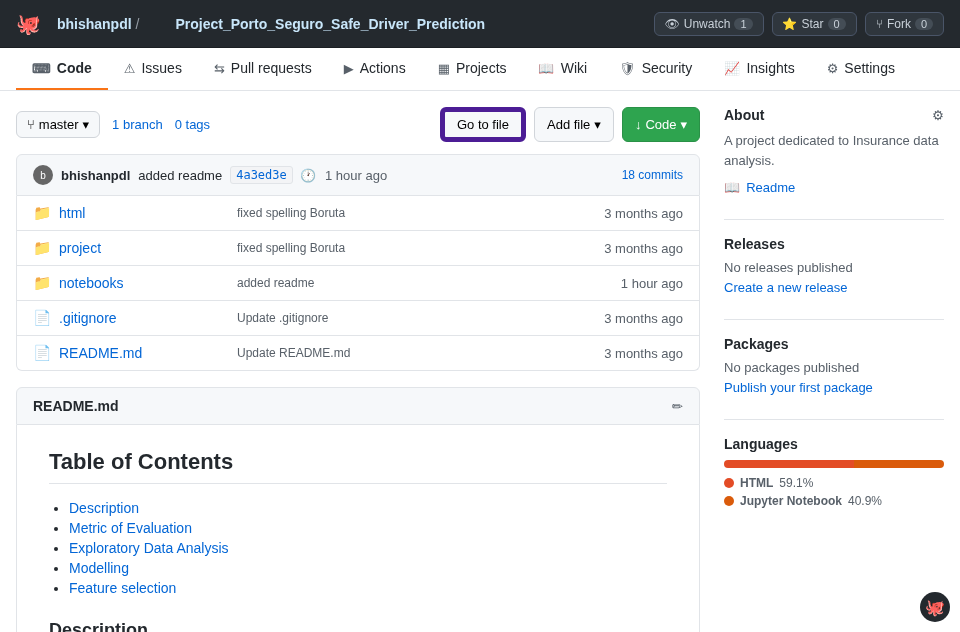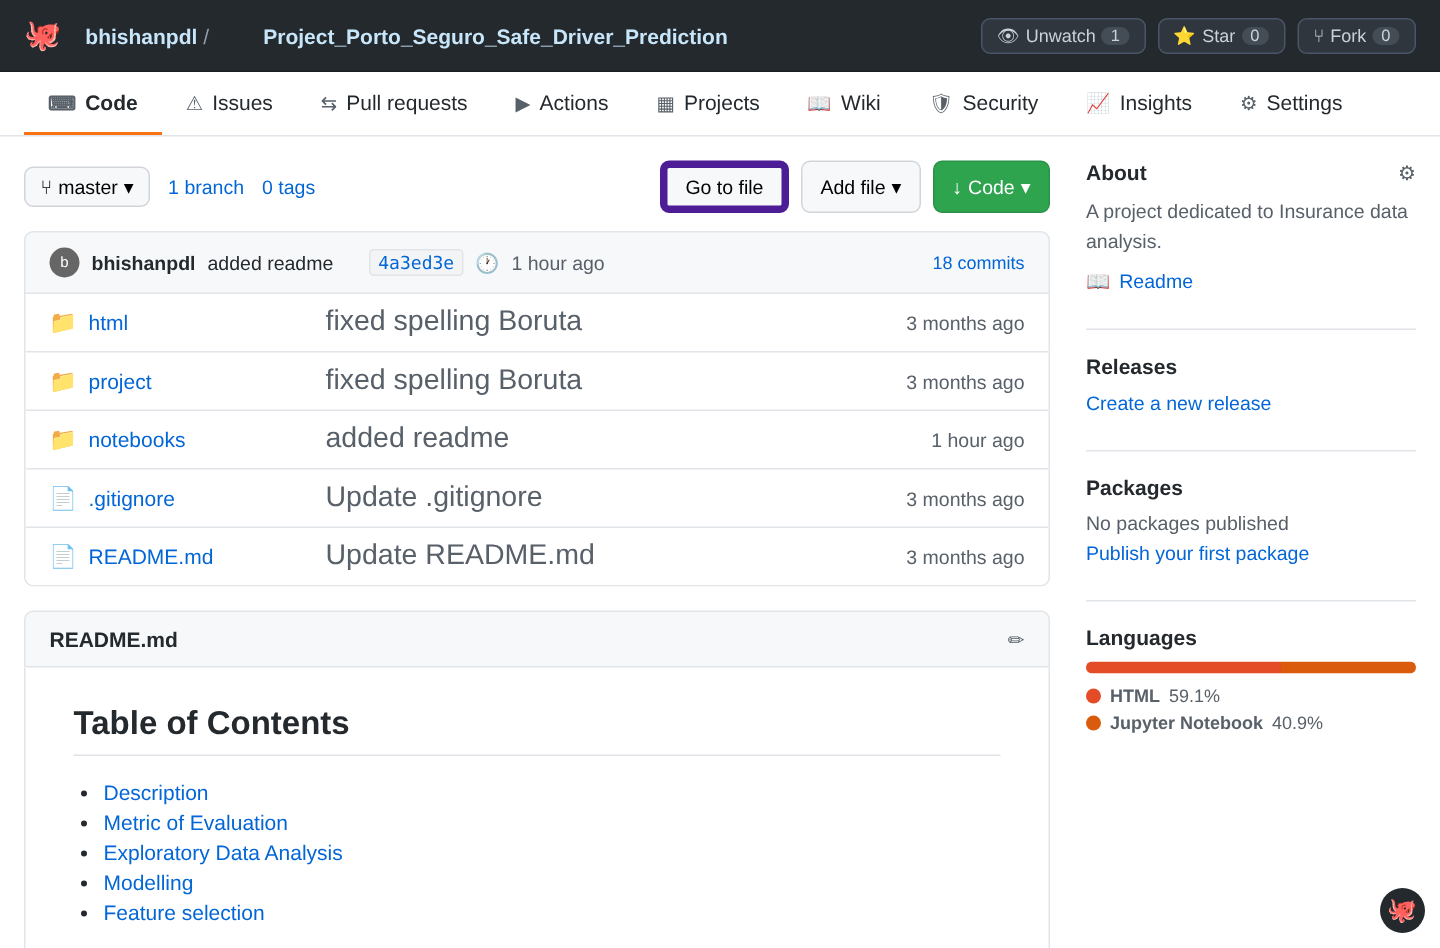--- a/index.html
+++ b/index.html
@@ -35,32 +35,32 @@
     .right-actions { margin-left: auto; display: flex; gap: 8px; }
     .file-btn { background: #f6f8fa; border: 5px solid #4c1d95; border-radius: 6px; padding: 5px 12px; font-size: 13px; cursor: pointer; }
     .add-file-btn { background: #f6f8fa; border: 1px solid #d1d5da; border-radius: 6px; padding: 5px 12px; font-size: 13px; cursor: pointer; display: flex; align-items: center; gap: 4px; }
     .code-btn { background: #2ea44f; border: 1px solid #2a9147; color: #fff; border-radius: 6px; padding: 5px 12px; font-size: 13px; cursor: pointer; display: flex; align-items: center; gap: 4px; }
 
     
     .commit-bar { background: #f6f8fa; border: 1px solid #e1e4e8; border-radius: 6px 6px 0 0; padding: 10px 16px; display: flex; align-items: center; gap: 8px; font-size: 13px; }
     .avatar { width: 20px; height: 20px; border-radius: 50%; background: #666; display: inline-flex; align-items: center; justify-content: center; font-size: 10px; color: #fff; }
     .commit-user { font-weight: 600; color: #24292e; }
     .commit-msg { color: #24292e; }
-    .commit-hash { font-family: monospace; color: #0366d6; font-size: 12px; background: #f3f4f6; border: 1px solid #e1e4e8; border-radius: 3px; padding: 1px 5px; margin-left: 16px; }
+    .commit-hash { font-family: monospace; color: #0366d6; font-size: 12px; background: #f3f4f6; border: 1px solid #e1e4e8; border-radius: 3px; padding: 1px 5px; }
     .commit-time { color: #586069; }
     .commit-link { color: #0366d6; text-decoration: none; font-size: 12px; margin-left: auto; }
 
     
     .file-table { border: 1px solid #e1e4e8; border-top: none; border-radius: 0 0 6px 6px; overflow: hidden; }
     .file-row { display: flex; align-items: center; padding: 8px 16px; border-bottom: 1px solid #e1e4e8; gap: 8px; font-size: 14px; }
     .file-row:last-child { border-bottom: none; }
     .file-icon { color: #79b8ff; font-size: 15px; width: 18px; }
     .file-icon.doc { color: #959da5; }
     .file-name { min-width: 150px; color: #0366d6; text-decoration: none; }
-    .file-commit { flex: 1; color: #586069; font-size: 19px; }
+    .file-commit { flex: 1; color: #586069; font-size: 12px; margin-left: 20px; }
     .file-time { color: #586069; font-size: 13px; text-align: right; }
 
     
     .readme-header { display: flex; align-items: center; justify-content: space-between; padding: 10px 16px; background: #f6f8fa; border: 1px solid #e1e4e8; border-radius: 6px 6px 0 0; margin-top: 16px; font-size: 14px; font-weight: 600; }
     .readme-body { border: 1px solid #e1e4e8; border-top: none; border-radius: 0 0 6px 6px; padding: 24px 32px; }
     .readme-body h2 { font-size: 22px; border-bottom: 1px solid #e1e4e8; padding-bottom: 8px; margin-bottom: 16px; margin-top: 0; }
     .readme-body h3 { font-size: 18px; margin-bottom: 12px; margin-top: 24px; }
     .readme-body ul { padding-left: 20px; margin-bottom: 12px; }
     .readme-body ul li { margin-bottom: 4px; }
     .readme-body ul li a { color: #0366d6; text-decoration: none; }
@@ -256,20 +256,21 @@
       <a class="about-link">
         <span>📖</span>
         <span>Readme</span>
       </a>
     </div>
     <hr class="sidebar-divider">
     <div class="sidebar-section">
       <h4>
         <span>Releases</span>
       </h4>
+      <p class="releases-text">No releases published</p>
       <a class="new-release-link">Create a new release</a>
     </div>
     <hr class="sidebar-divider">
     <div class="sidebar-section">
       <h4>
         <span>Packages</span>
       </h4>
       <p class="releases-text">No packages published</p>
       <a class="new-release-link">Publish your first package</a>
     </div>

